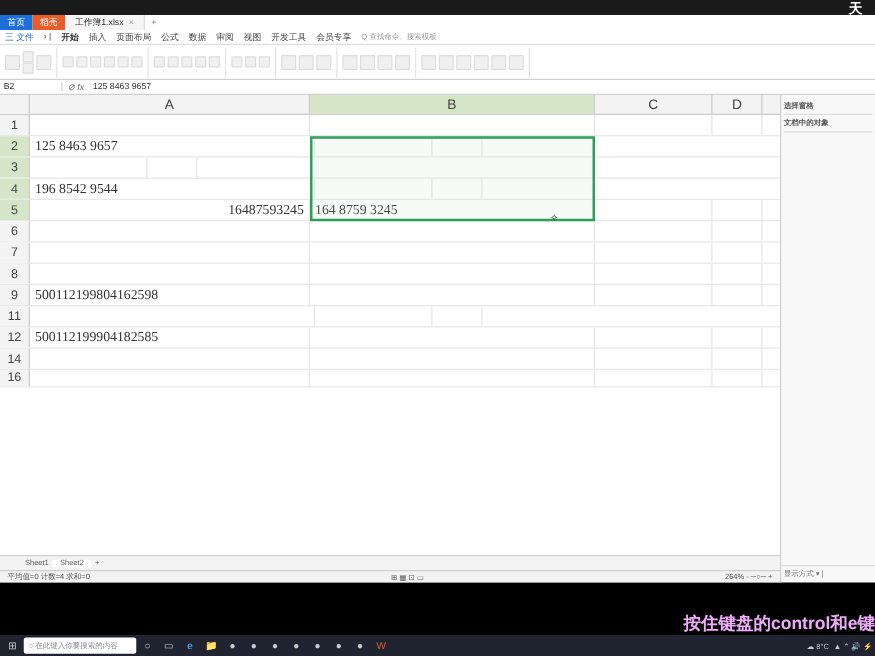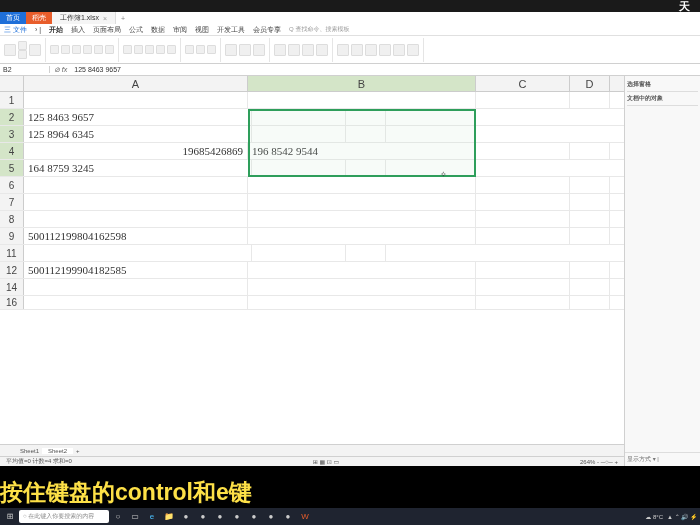--- a/index.html
+++ b/index.html
@@ -38,21 +38,21 @@
 .row.short{height:14px}
 .rowhdr{width:24px;background:#f3f3f3;border-right:1px solid #ccc;display:flex;align-items:center;justify-content:center;font-size:10px;color:#444}
 .rowhdr.sel{background:#d4e5c8}
 .cell{border-right:1px solid #e8e8e8;font-size:11px;display:flex;align-items:center;padding:0 4px;color:#333;font-family:"Times New Roman",serif}
 .cell.r{justify-content:flex-end}
 .selbox{position:absolute;border:2px solid #2e9e5b;pointer-events:none;background:rgba(200,230,210,0.15)}
 .cursor{position:absolute;width:8px;height:10px;font-size:8px;color:#333}
 .sheettabs{height:12px;background:#f3f3f3;border-top:1px solid #d0d0d0;display:flex;align-items:center;font-size:6px;padding-left:20px;gap:3px;color:#555}
 .stab{padding:0 6px;background:#fff}
 .statusbar{height:10px;background:#f3f3f3;border-top:1px solid #d0d0d0;display:flex;align-items:center;justify-content:space-between;font-size:6px;padding:0 6px;color:#555}
-.subtitle{position:absolute;bottom:17px;left:0;right:0;text-align:left;color:#fde047;font-size:23px;font-weight:bold;text-shadow:1px 1px 2px #000}
+.subtitle{position:absolute;bottom:17px;left:0;right:0;text-align:right;color:#f0abfc;font-size:14px;font-weight:bold;text-shadow:1px 1px 2px #000}
 .taskbar{position:absolute;bottom:0;left:0;right:0;height:17px;background:#1f2430;display:flex;align-items:center;padding:0 2px;gap:1px}
 .tbitem{width:16px;height:14px;display:flex;align-items:center;justify-content:center;font-size:8px;color:#ccc}
 .tbsearch{width:90px;height:13px;background:#fff;border-radius:2px;font-size:6px;color:#888;display:flex;align-items:center;padding:0 4px}
 .tbright{margin-left:auto;display:flex;align-items:center;gap:4px;color:#ccc;font-size:6px}
 .panel-bot{position:absolute;bottom:0;left:0;right:0;font-size:6px;color:#777;padding:2px;border-top:1px solid #ddd}
 </style>
 </head>
 <body>
 
 <div class="topbar">
@@ -158,33 +158,32 @@
           <div class="cell cD"></div>
         </div>
       <div class="row">
           <div class="rowhdr sel">2</div>
           <div class="cell cB">125 8463 9657</div>
           <div class="cell cC"></div>
           <div class="cell cD"></div>
         </div>
       <div class="row">
           <div class="rowhdr sel">3</div>
-          <div class="cell cB">125 8964 6345</div>
           <div class="cell cC"></div>
           <div class="cell cD"></div>
         </div>
       <div class="row">
           <div class="rowhdr sel">4</div>
-          <div class="cell cA r">19685426869</div>
           <div class="cell cB">196 8542 9544</div>
           <div class="cell cC"></div>
           <div class="cell cD"></div>
         </div>
       <div class="row">
           <div class="rowhdr sel">5</div>
+          <div class="cell cA r">16487593245</div>
           <div class="cell cB">164 8759 3245</div>
           <div class="cell cC"></div>
           <div class="cell cD"></div>
         </div>
       <div class="row">
           <div class="rowhdr">6</div>
           <div class="cell cA"></div>
           <div class="cell cB"></div>
           <div class="cell cC"></div>
           <div class="cell cD"></div>

